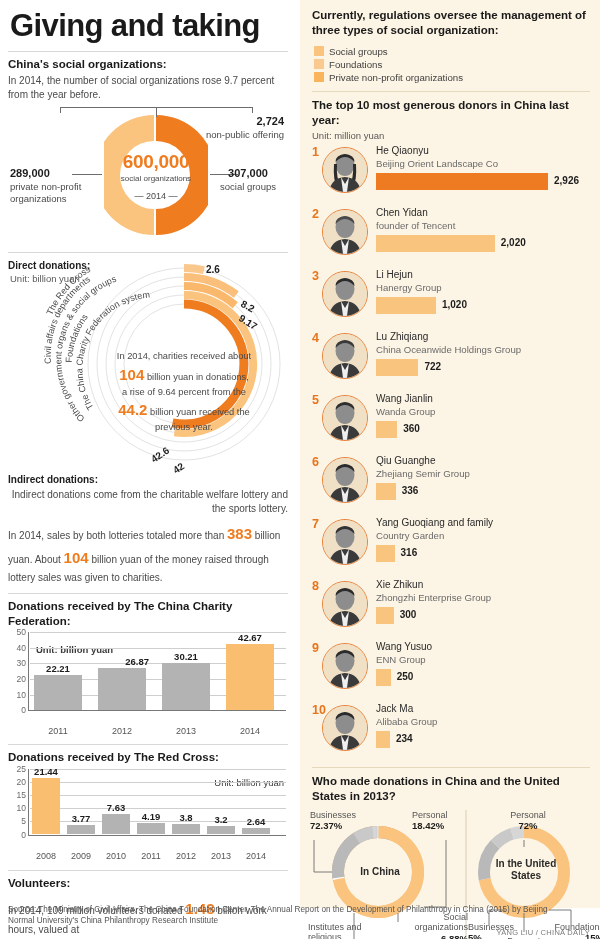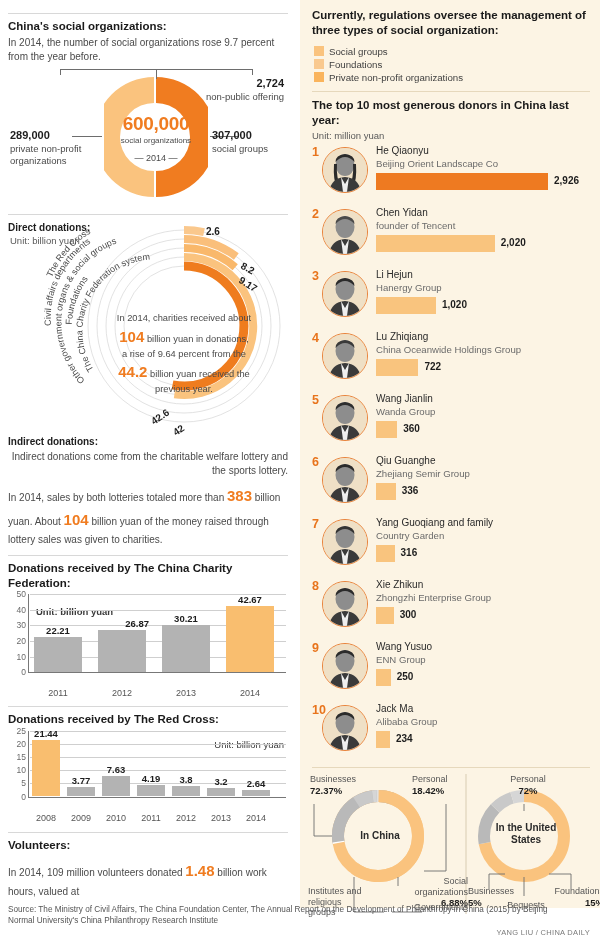--- a/index.html
+++ b/index.html
@@ -79,20 +79,21 @@
   .credit { position:absolute; right:10px; top:928px; font-size:7.5px; color:#7a7a7a; letter-spacing:0.3px; }
   .divider-v { position:absolute; left:298px; top:0; width:1px; height:908px; background:#ffffff; }
 </style>
 </head>
 <body>
 
 <div class="page">
 
   <div class="left">
 
+    <h1>Giving and taking</h1>
     <hr class="rule">
 
     <div class="sec-title">China's social organizations:</div>
     <div class="body-txt">In 2014, the number of social organizations rose 9.7 percent from the year before.</div>
 
     <div class="donut-wrap">
       <svg class="donut1" width="104" height="132" viewBox="0 0 104 132">
         <g transform="translate(52,66)">
           <path d="M 0,-60 A 60,60 0 0 1 0,60 L 0,34 A 34,34 0 0 0 0,-34 Z" fill="#F07C20"></path>
           <path d="M -2,60 A 60,60 0 0 1 -2,-60 L -2,-34 A 34,34 0 0 0 -2,34 Z" fill="#FAC37E"></path>
@@ -114,21 +115,21 @@
       <div class="tick" style="left:202px; top:69px; width:28px; height:1px;"></div>
 
       <div class="lbl" style="right:4px; top:10px; width:78px; text-align:right;">
         <b>2,724</b>
         <span>non-public offering</span>
       </div>
       <div class="lbl" style="left:2px; top:62px; width:72px;">
         <b>289,000</b>
         <span>private non-profit organizations</span>
       </div>
-      <div class="lbl" style="right:4px; top:62px; width:72px; text-align:left;">
+      <div class="lbl" style="right:4px; top:62px; width:72px; text-align:center;">
         <b>307,000</b>
         <span>social groups</span>
       </div>
     </div>
 
     <hr class="rule">
 
     <div class="radial-wrap">
       <div style="position:absolute;left:0;top:2px;font-size:10px;font-weight:bold;color:#1d1d1d;">Direct donations:</div>
       <div class="unit" style="position:absolute;left:2px;top:15px;">Unit: billion yuan</div>
@@ -455,20 +456,21 @@
           </div>
           <div class="dn-name">Jack Ma</div>
           <div class="dn-org">Alibaba Group</div>
           <div class="dn-bar" style="width:14px;"></div>
           <div class="dn-val" style="left:84px;">234</div>
         </div>
       </div>
 
     <div style="height:1px;background:#E6D8BC;margin:4px 2px 6px 4px;"></div>
 
+    <div class="r-title" style="padding:0 2px 0 4px;">Who made donations in China and the United States in 2013?</div>
 
     <div class="d2-wrap" style="margin-top:6px;">
 
       <svg width="290" height="150" viewBox="0 0 290 150" style="position:absolute;left:-2px;top:0;">
         <g transform="translate(72,62)">
 
           <path d="M 0,-46 A 46,46 0 1 1 -26.8,37.4 L -19.8,27.6 A 34,34 0 1 0 0,-34 Z" fill="#FAC37E"></path>
 
           <path d="M 0,-46 A 46,46 0 0 1 39.6,23.4 L 29.3,17.3 A 34,34 0 0 0 0,-34 Z" fill="#FAC37E" transform="rotate(260.5)"></path>
           <path d="M 0,-46 A 46,46 0 0 1 39.6,23.4 L 29.3,17.3 A 34,34 0 0 0 0,-34 Z" fill="#B9B9B9" transform="rotate(260.5)"></path>

